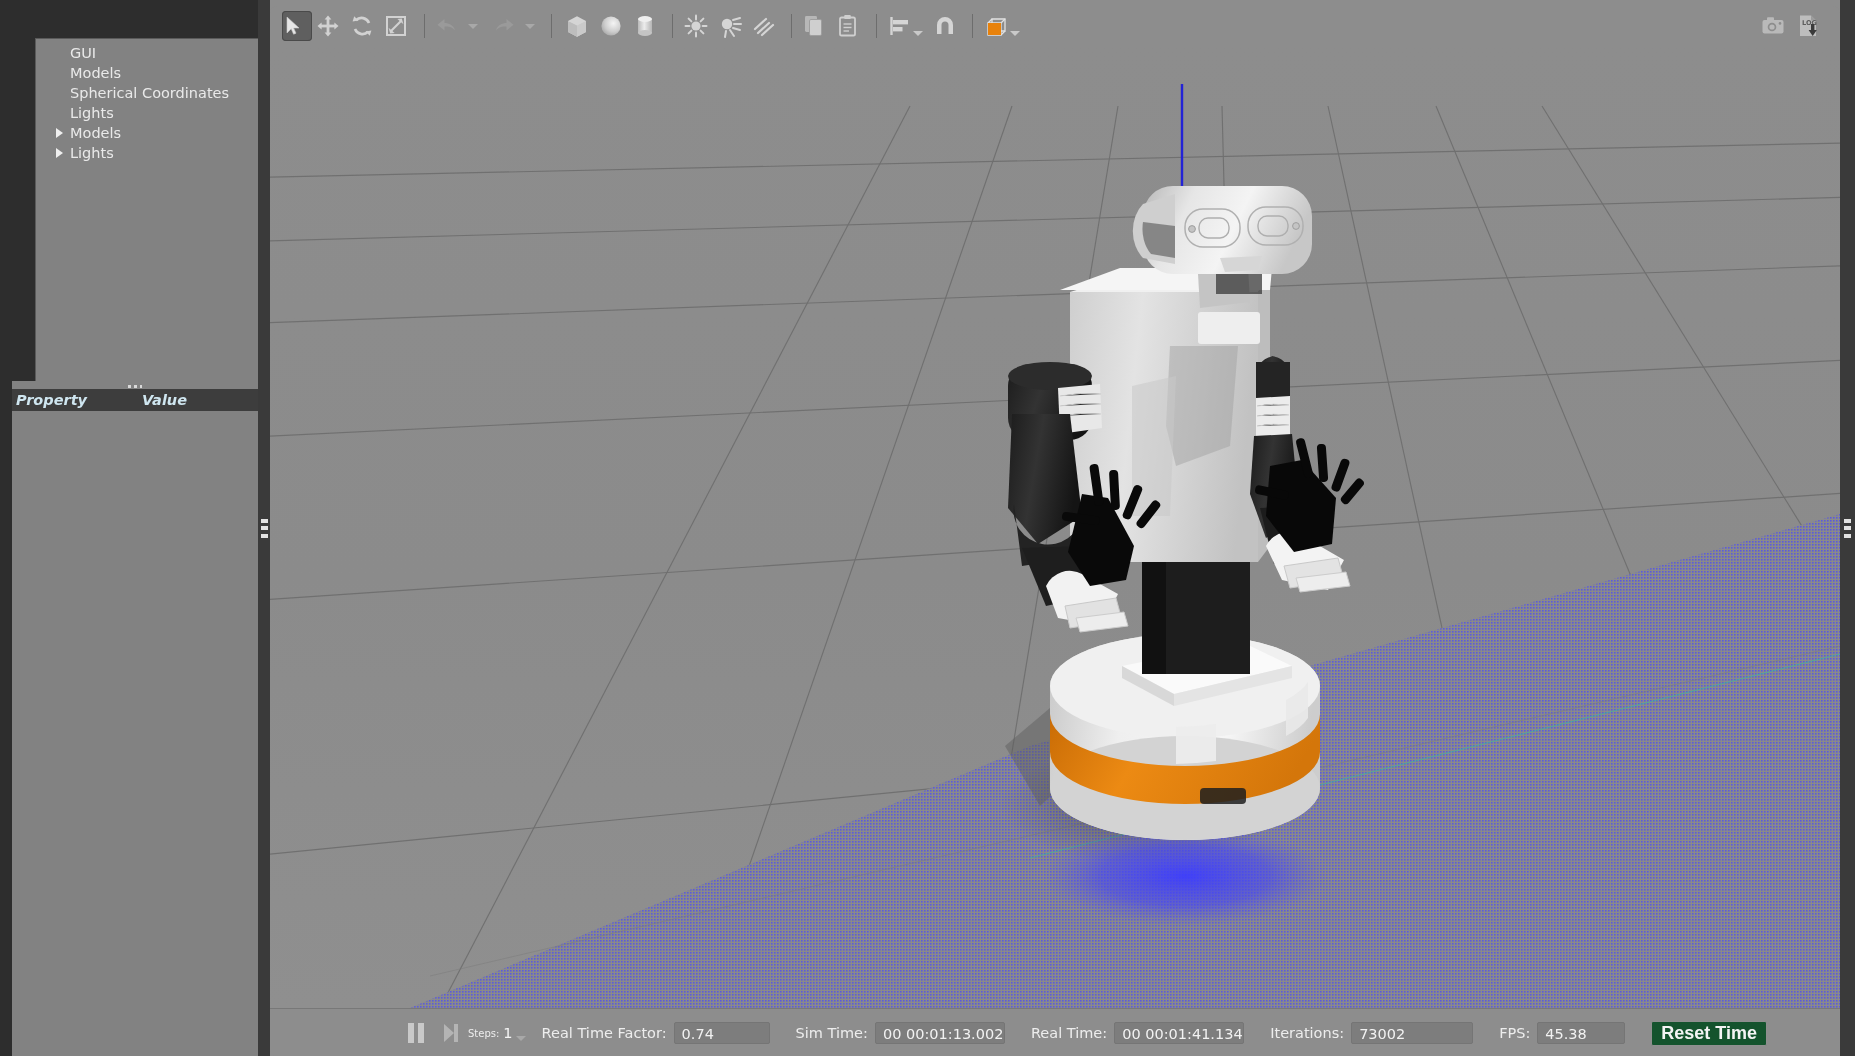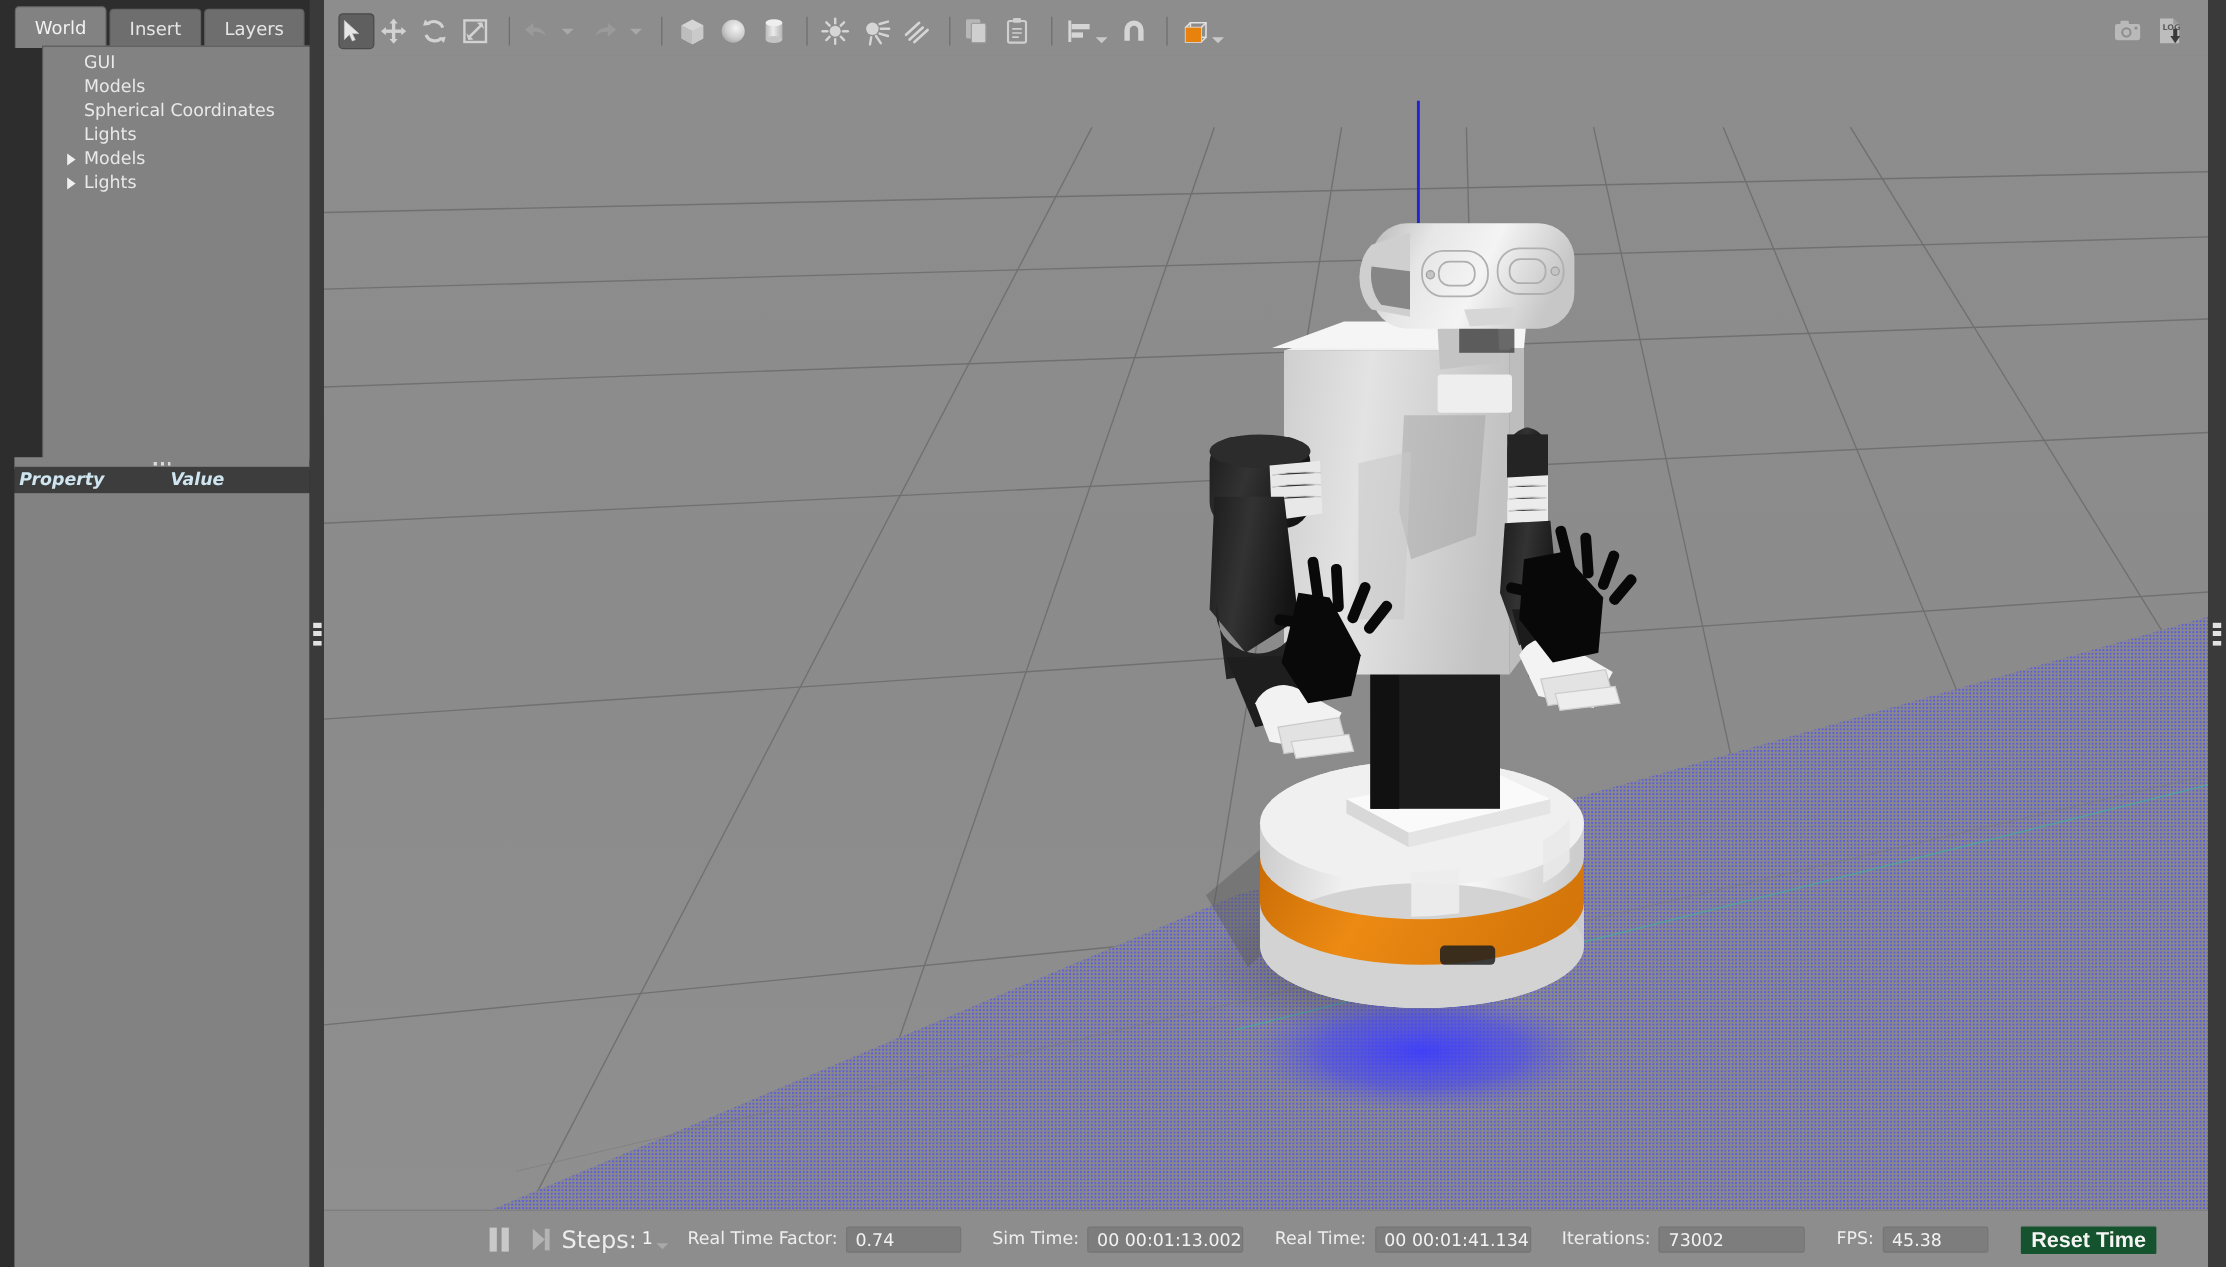--- a/index.html
+++ b/index.html
@@ -164,41 +164,30 @@
   }
   .pause-ico{display:flex;gap:4px;margin-right:20px;cursor:default;}
   .pause-ico i{display:block;width:6px;height:20px;background:#c9c9c9;}
   .step-ico{display:flex;align-items:center;margin-right:10px;cursor:default;}
   .step-ico .tri{
     width:0;height:0;
     border-left:10px solid #b4b4b4;
     border-top:9px solid transparent;border-bottom:9px solid transparent;
   }
   .step-ico .bar{width:4px;height:18px;background:#b4b4b4;}
-  .steps-lbl{color:#ededed;font-size:20px;margin-right:4px;}
+  .steps-lbl{color:#ededed;font-size:10px;margin-right:4px;}
   .steps-val{color:#f5f5f5;font-size:14.5px;margin-right:2px;}
 </style>
 </head>
 <body>
 
 <div class="app">
 
   <div class="left-panel">
 
-    <div class="tabbar">
-      <div class="tab active">
-        <span>World</span>
-      </div>
-      <div class="tab">
-        <span>Insert</span>
-      </div>
-      <div class="tab">
-        <span>Layers</span>
-      </div>
-    </div>
 
     <div class="tree-panel">
       <div class="tree-spacer"></div>
       <div class="tree-item">
         <span>GUI</span>
       </div>
       <div class="tree-item">
         <span>Models</span>
       </div>
       <div class="tree-item">

